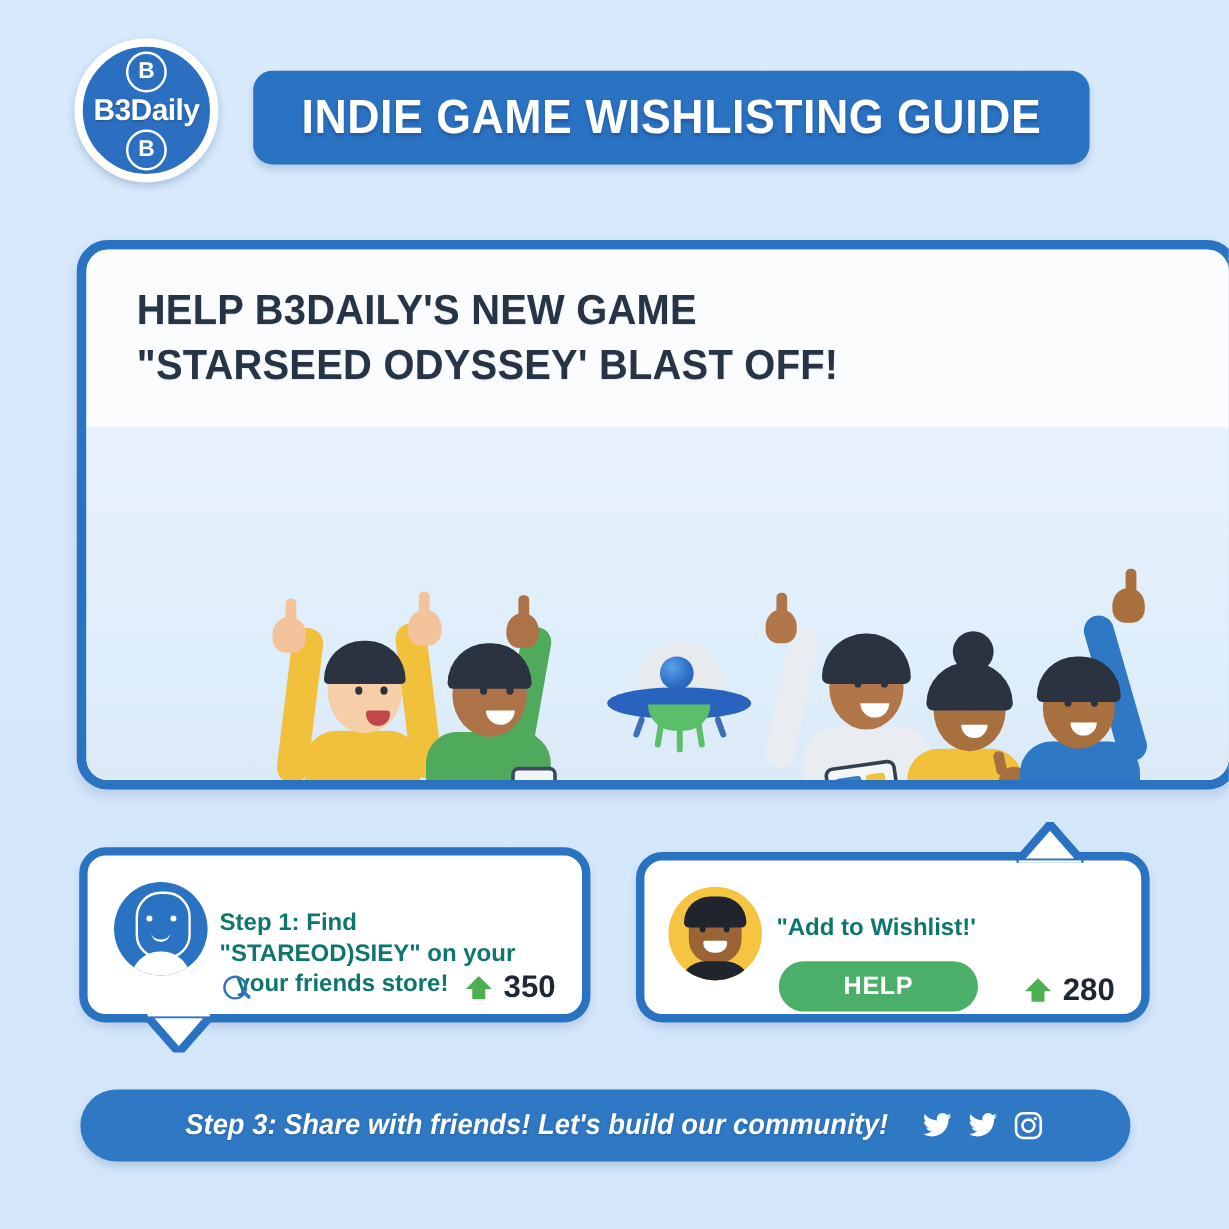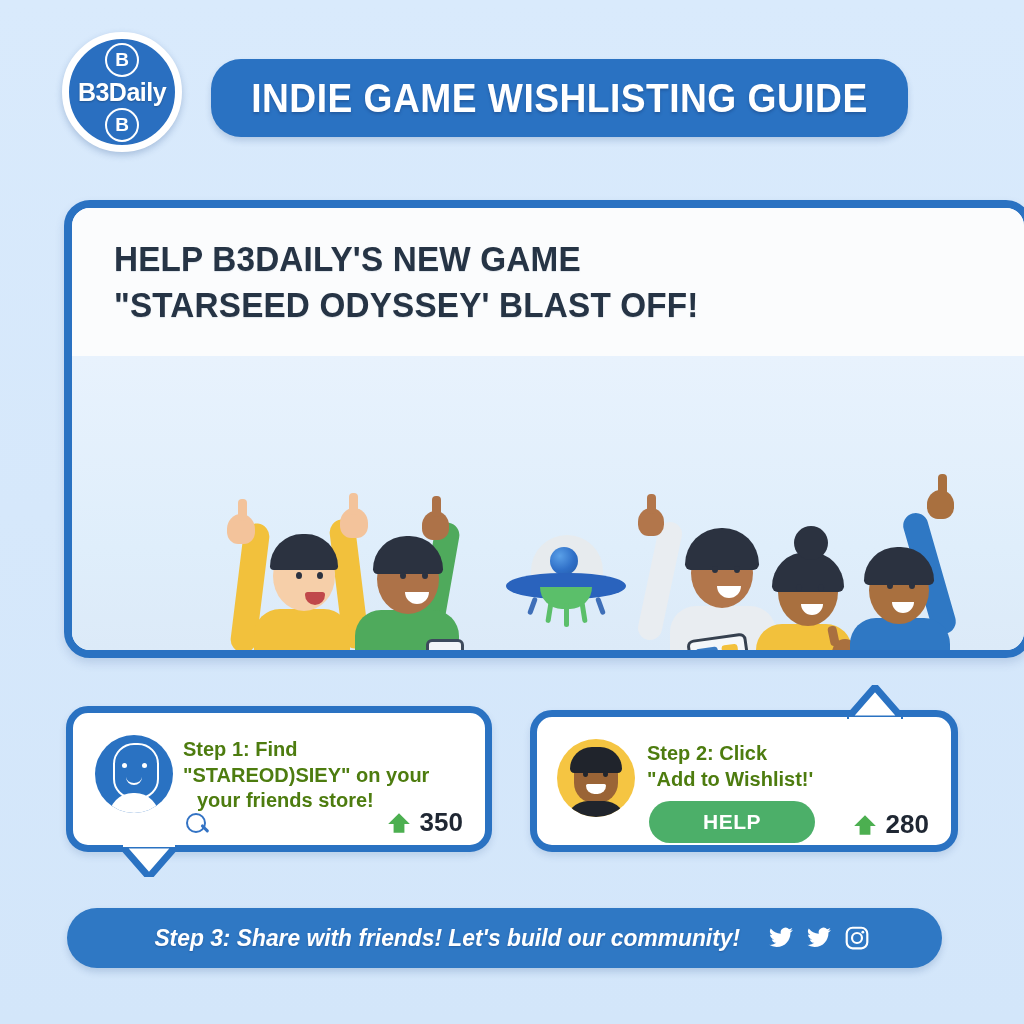--- a/index.html
+++ b/index.html
@@ -38,21 +38,21 @@
     color: #ffffff; font-weight: bold; font-size: 25px;
     letter-spacing: -0.5px; margin: 1px 0 1px 0;
     text-shadow: 0 1px 2px rgba(0,0,0,.25);
   }
 
   
   .title-banner {
     position: absolute; left: 211px; top: 59px;
     width: 697px; height: 78px;
     background: #2a72c2;
-    border-radius: 30px;
+    border-radius: 16px;
     box-shadow: 0 4px 6px rgba(40,80,140,.20);
     display: flex; align-items: center; justify-content: center;
   }
   .title-banner .title-text {
     color: #ffffff;
     font-size: 40px;
     font-weight: bold;
     letter-spacing: 0.5px;
     transform: scaleX(.93);
     text-shadow: 0 2px 3px rgba(20,50,100,.35);
@@ -142,21 +142,21 @@
   }
   .tail-up {
     position: absolute; right: 48px; top: -32px; width: 56px; height: 34px;
   }
 
   .avatar {
     position: absolute; border-radius: 50%; overflow: hidden;
   }
   .step-text {
     position: absolute;
-    color: #4d7c0f; font-size: 20px; font-weight: bold; line-height: 1.28;
+    color: #0f766e; font-size: 20px; font-weight: bold; line-height: 1.28; margin-top: 20px;
   }
   .meta-row { position: absolute; display:flex; align-items:center; }
   .search-icon { width: 24px; height: 24px; position: relative; }
   .search-icon .ring {
     position:absolute; left:0; top:0; width:16px; height:16px;
     border: 2.6px solid #3373c4; border-radius: 50%;
   }
   .search-icon .handle {
     position:absolute; left:14px; top:14px; width:10px; height:2.6px;
     background:#3373c4; transform: rotate(45deg); border-radius: 2px;
@@ -337,21 +337,20 @@
   <div class="step-card" id="step2-card">
     <div class="avatar" style="left:20px; top:22px; width:78px; height:78px; background:#f5c542;">
       <div style="position:absolute;left:17px;top:14px;width:44px;height:50px;background:#9a6436;border-radius:21px 21px 20px 20px;"></div>
       <div style="position:absolute;left:13px;top:8px;width:52px;height:26px;background:#20242c;border-radius:26px 26px 5px 5px;"></div>
       <div style="position:absolute;left:26px;top:32px;width:5px;height:6px;background:#20242c;border-radius:50%;"></div>
       <div style="position:absolute;left:46px;top:32px;width:5px;height:6px;background:#20242c;border-radius:50%;"></div>
       <div style="position:absolute;left:29px;top:45px;width:20px;height:10px;background:#ffffff;border-radius:2px 2px 10px 10px;"></div>
       <div style="position:absolute;left:9px;top:62px;width:60px;height:22px;background:#20242c;border-radius:24px 24px 0 0;"></div>
     </div>
     <div class="step-text" style="left:110px; top:24px;">
-      <div>Step 2: Click</div>
       <div>"Add to Wishlist!'</div>
     </div>
     <div class="pill-btn" style="left:112px; top:84px; width:166px; height:42px;">HELP</div>
     <div class="meta-row" style="right:22px; top:92px;text-align:center;">
       <svg width="26" height="26" viewBox="0 0 24 24">
         <path d="M12 3 L22 13 H17 V21 H7 V13 H2 Z" fill="#4caf50"></path>
       </svg>
       <span class="num" style="margin-left:8px;">280</span>
     </div>
     <svg class="tail-up" viewBox="0 0 56 34">

